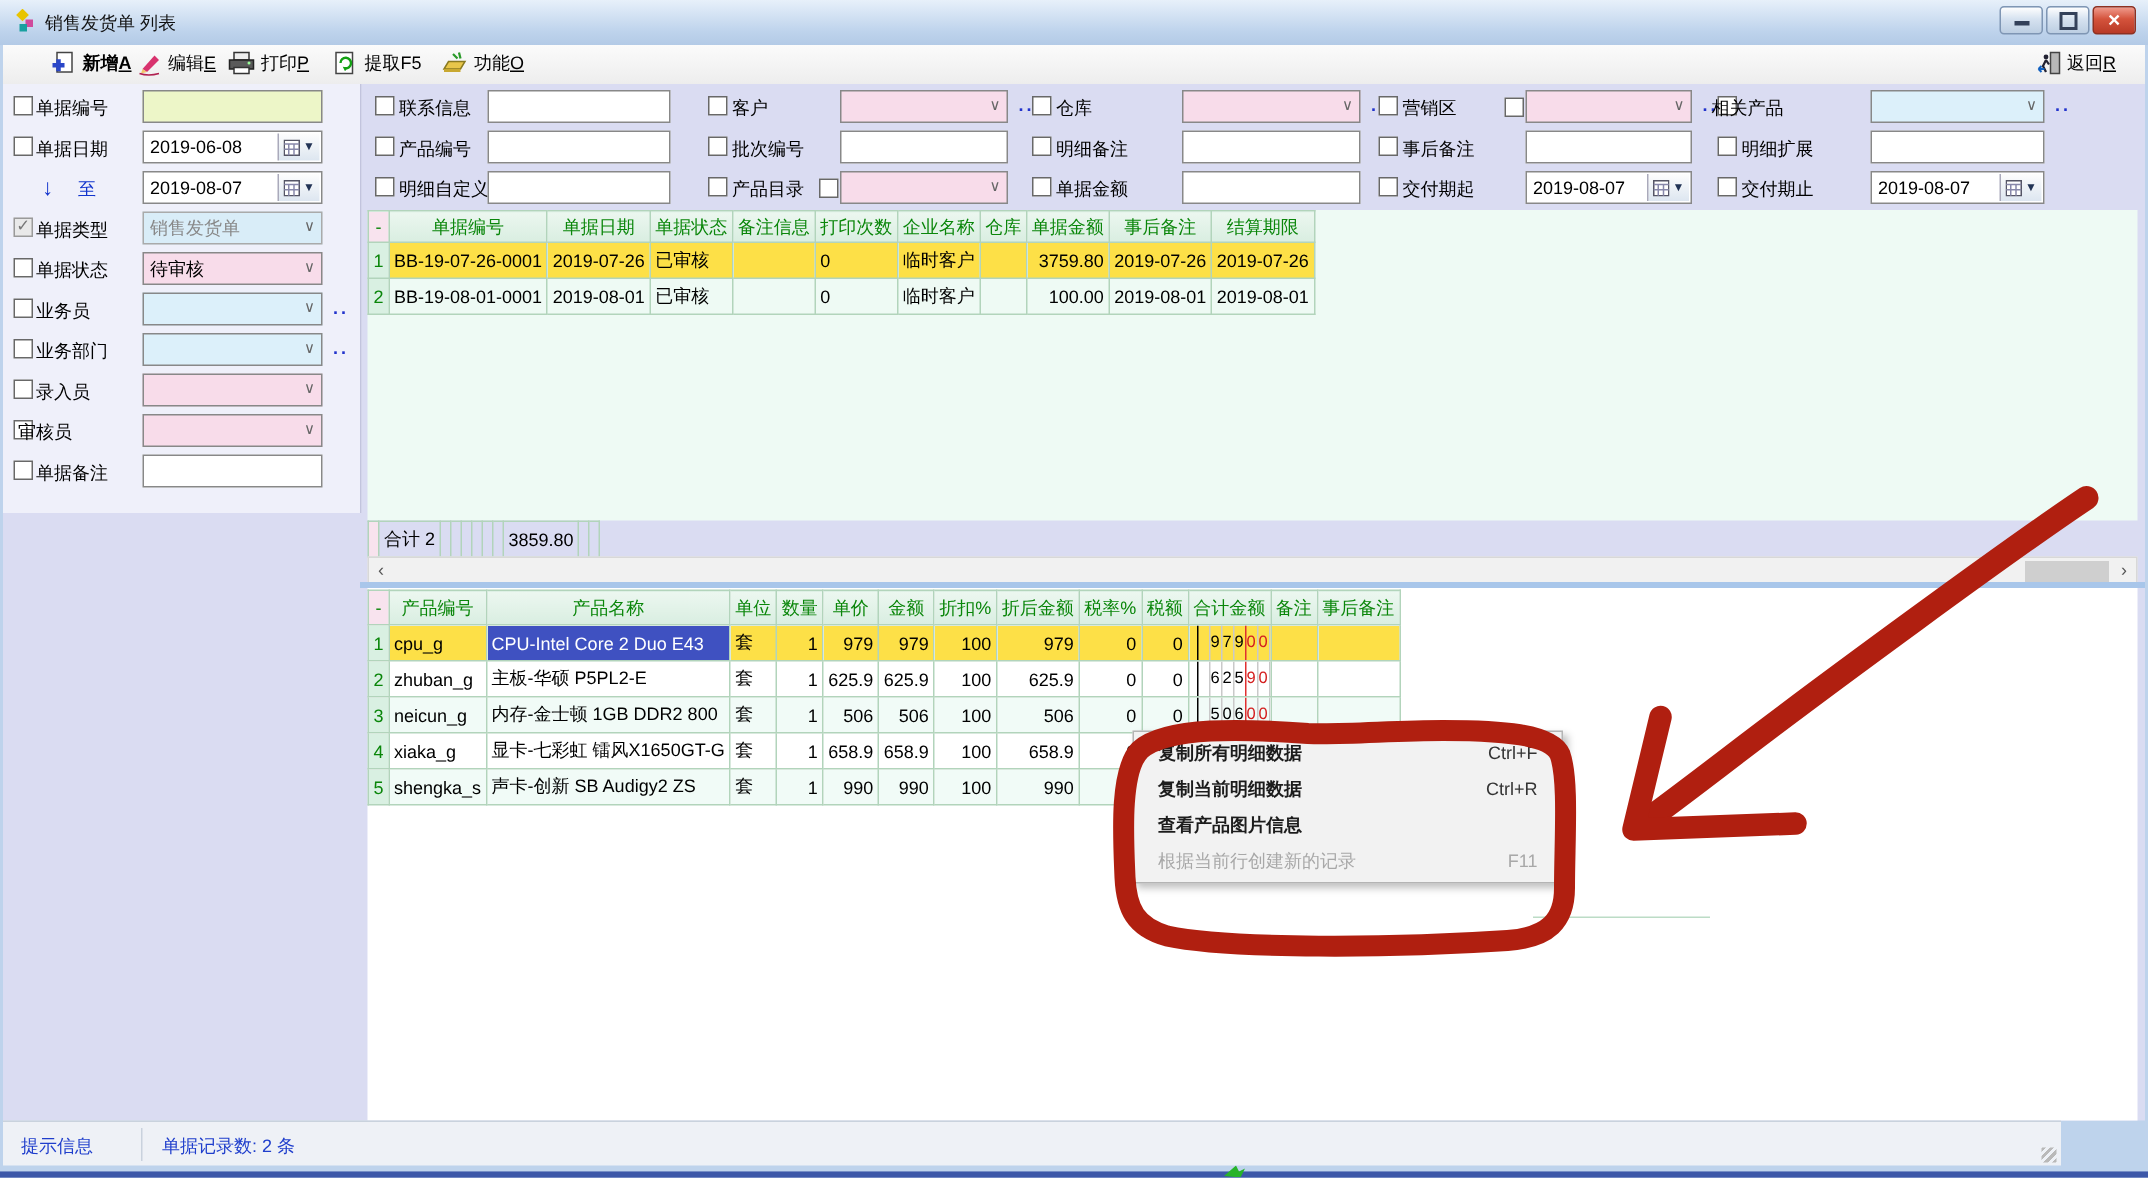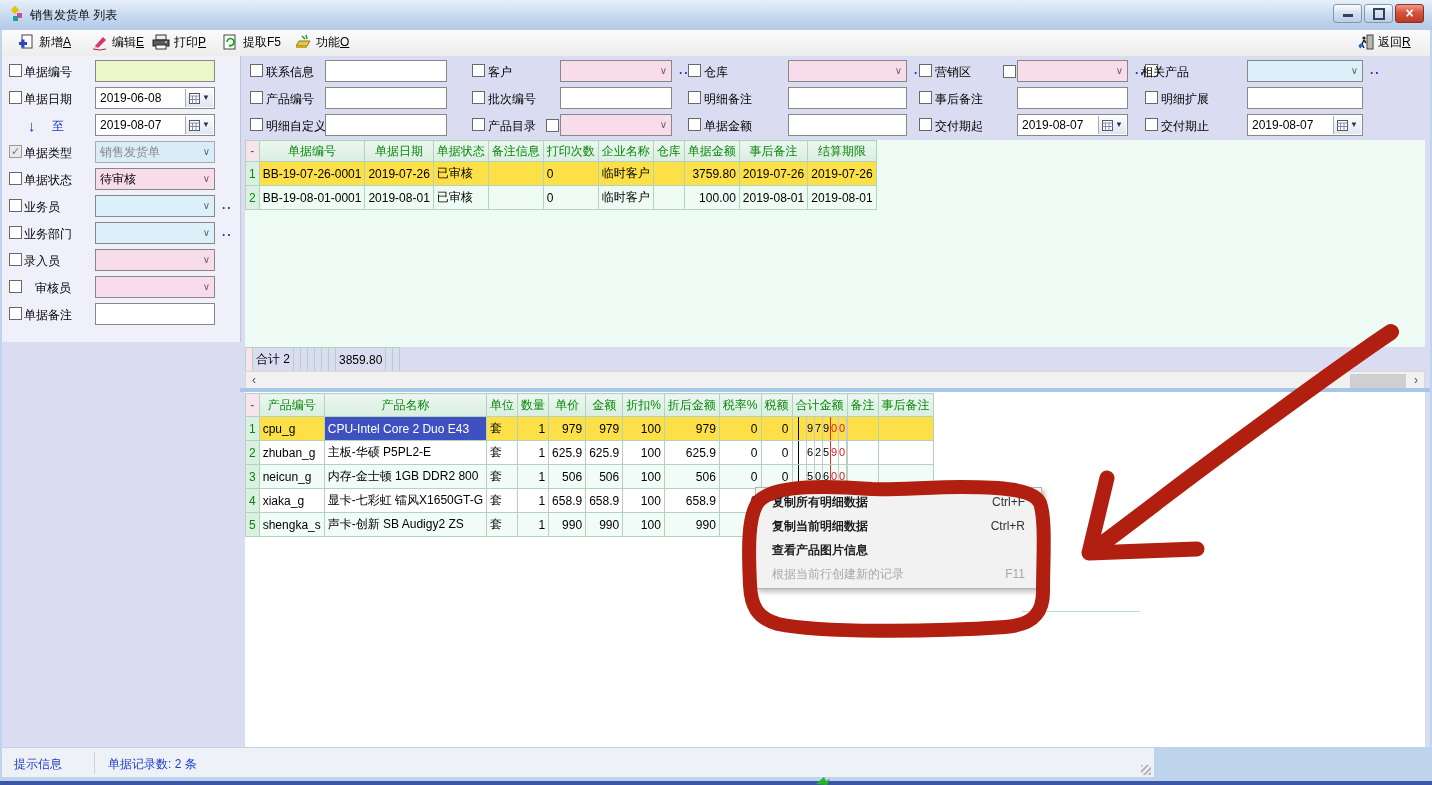--- a/index.html
+++ b/index.html
@@ -57,21 +57,21 @@
   .sarrow{position:absolute;top:1px;width:16px;height:16px;text-align:center;line-height:15px;color:#555;font-size:12px;}
   .sthumb{position:absolute;top:2px;height:14px;background:#cfcfcf;}
   
   #context-menu{left:755px;top:487px;width:285px;background:#f2f2f2;border:1px solid #b4b4b4;
      box-shadow:3px 3px 5px rgba(0,0,0,.25);padding:2px 0;z-index:40;}
   .mi{height:24px;line-height:24px;padding:0 16px;display:flex;justify-content:space-between;
      color:#1c1c1c;font-weight:bold;}
   .mi .sc{font-weight:normal;color:#333;}
   .mi.dis,.mi.dis .sc{color:#a8a8a8;font-weight:normal;}
   
-  #statusbar{left:2px;top:747px;width:1152px;height:30px;background:#eef1f6;border-top:1px solid #c9d2dd;}
+  #statusbar{left:2px;top:747px;width:1372px;height:30px;background:#eef1f6;border-top:1px solid #c9d2dd;}
   #statusbar .stext{position:absolute;top:8px;color:#1f3ecc;white-space:nowrap;}
   .sdiv{position:absolute;top:4px;width:1px;height:22px;background:#c9d2dd;}
   #grip{position:absolute;right:3px;bottom:3px;width:10px;height:10px;
      background:repeating-linear-gradient(135deg,#b9b9b9 0 2px,transparent 2px 4px);}
   #taskbar{left:0;top:781px;width:1432px;height:4px;background:#3c57a8;}
   #bottom-border{left:0;top:777px;width:1432px;height:4px;background:#bed3ec;border-bottom:1px solid #9db8da;}
   #annotation-svg{left:0;top:0;z-index:60;pointer-events:none;}
 </style>
 </head>
 <body>
@@ -86,21 +86,21 @@
         <rect x="4" y="10" width="5" height="5" fill="#18a0a0"></rect>
       </svg>
     </span>
     <span class="abs" id="title-text">销售发货单 列表</span>
     <div class="abs winbtn" style="left:1333px;"><span style="display:inline-block;width:10px;height:3px;background:#33415a;margin-top:9px;"></span></div>
     <div class="abs winbtn" style="left:1364px;"><span style="display:inline-block;width:8px;height:8px;border:2px solid #33415a;margin-top:3px;"></span></div>
     <div class="abs winbtn" id="btn-close" style="left:1395px;"><span style="font-size:14px;">×</span></div>
   </div>
 
   <div class="abs" id="toolbar">
-      <div class="tbtn" style="left: 12px;">
+      <div class="tbtn" style="left: 28px; font-weight: bold;">
         <span>
           <svg width="17" height="17" viewBox="0 0 17 17">
             <rect x="4" y="1" width="10" height="13" fill="#fff" stroke="#444"></rect>
             <rect x="1" y="8" width="8" height="3" fill="#2a46c8"></rect>
             <rect x="3.5" y="5.5" width="3" height="8" fill="#2a46c8"></rect>
           </svg>
         </span>
         <span>新增<span class="key-u">A</span></span>
       </div>
       <div class="tbtn" style="left: 85px;">
@@ -192,21 +192,21 @@
       <div class="field" style="left: 95px; top: 195px; width: 120px; background: rgb(220, 240, 250);"><span></span><span class="chev">∨</span></div>
       <div class="more" style="left: 222px; top: 198px;">..</div>
       <div class="cb" style="left: 9px; top: 226px;"></div>
       <div class="flabel" style="left: 24px; top: 226px;">业务部门</div>
       <div class="field" style="left: 95px; top: 222px; width: 120px; background: rgb(220, 240, 250);"><span></span><span class="chev">∨</span></div>
       <div class="more" style="left: 222px; top: 225px;">..</div>
       <div class="cb" style="left: 9px; top: 253px;"></div>
       <div class="flabel" style="left: 24px; top: 253px;">录入员</div>
       <div class="field" style="left: 95px; top: 249px; width: 120px; background: rgb(248, 220, 234);"><span></span><span class="chev">∨</span></div>
       <div class="cb" style="left: 9px; top: 280px;"></div>
-      <div class="flabel" style="left: 35px; top: 280px;">审核员</div>
+      <div class="flabel" style="left: 12px; top: 280px;">审核员</div>
       <div class="field" style="left: 95px; top: 276px; width: 120px; background: rgb(248, 220, 234);"><span></span><span class="chev">∨</span></div>
       <div class="cb" style="left: 9px; top: 307px;"></div>
       <div class="flabel" style="left: 24px; top: 307px;">单据备注</div>
       <div class="field" style="left: 95px; top: 303px; width: 120px; background: rgb(255, 255, 255);"><span></span></div>
       <div class="cb" style="left: 250px; top: 64px;"></div>
       <div class="flabel" style="left: 266px; top: 64px;">联系信息</div>
       <div class="field" style="left: 325px; top: 60px; width: 122px; background: rgb(255, 255, 255);"><span></span></div>
       <div class="cb" style="left: 250px; top: 91px;"></div>
       <div class="flabel" style="left: 266px; top: 91px;">产品编号</div>
       <div class="field" style="left: 325px; top: 87px; width: 122px; background: rgb(255, 255, 255);"><span></span></div>

